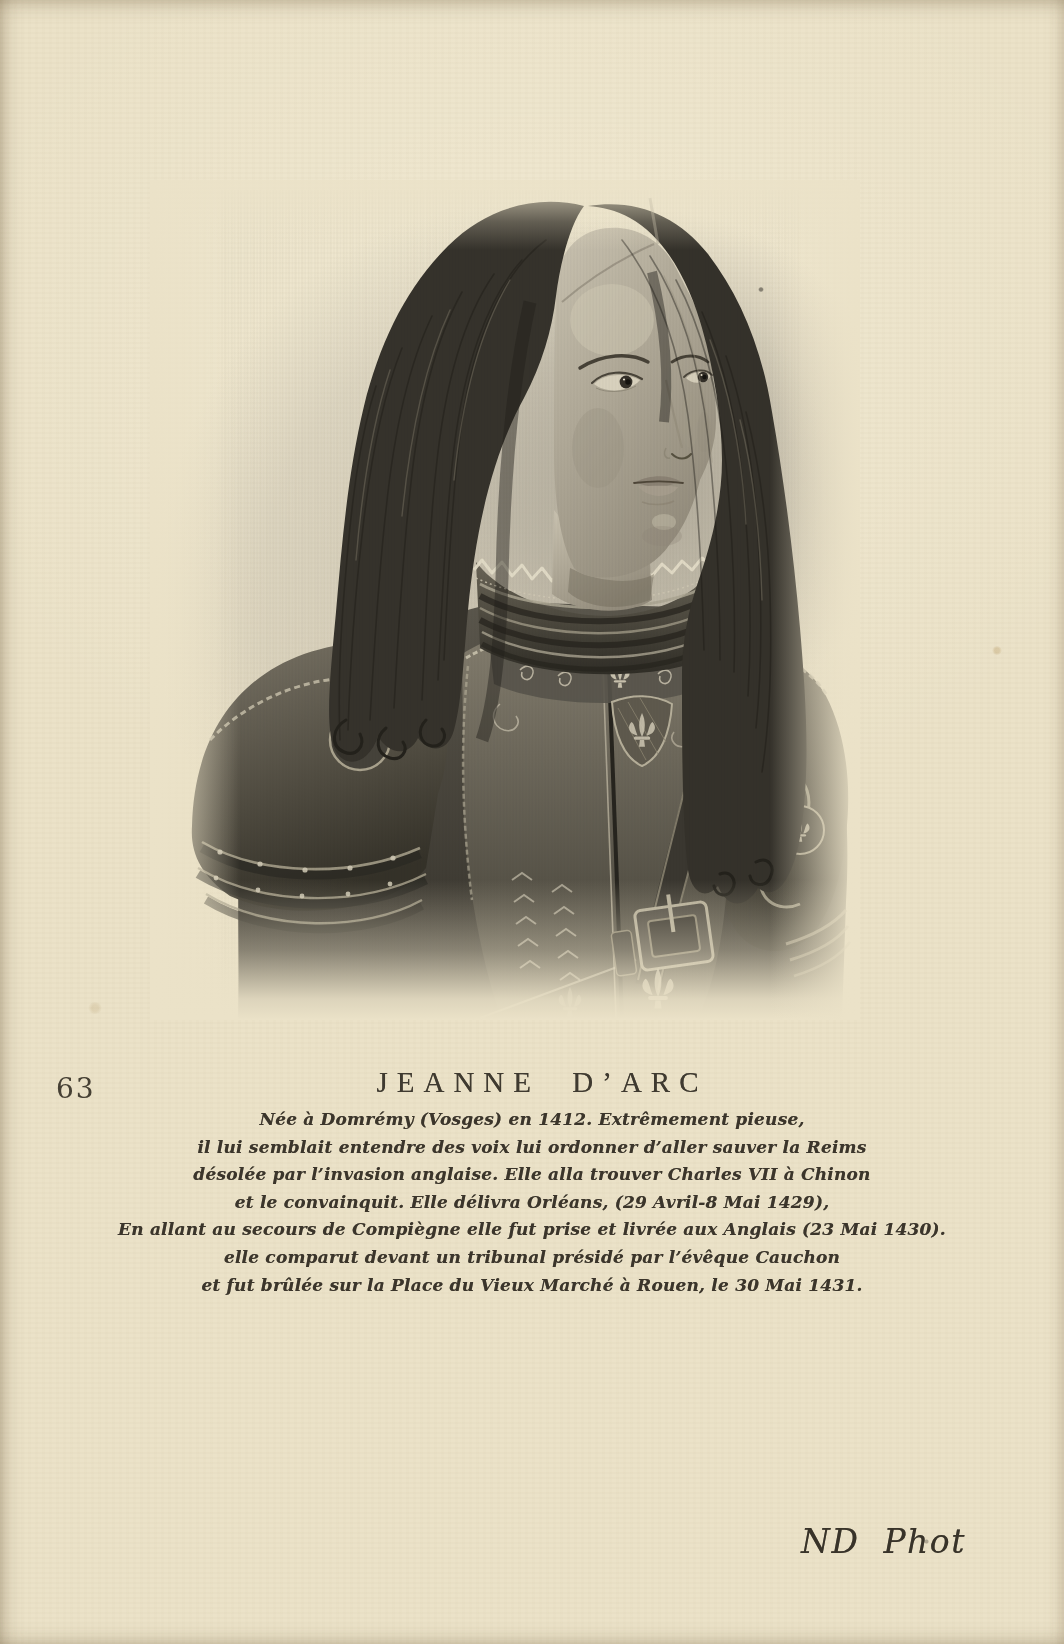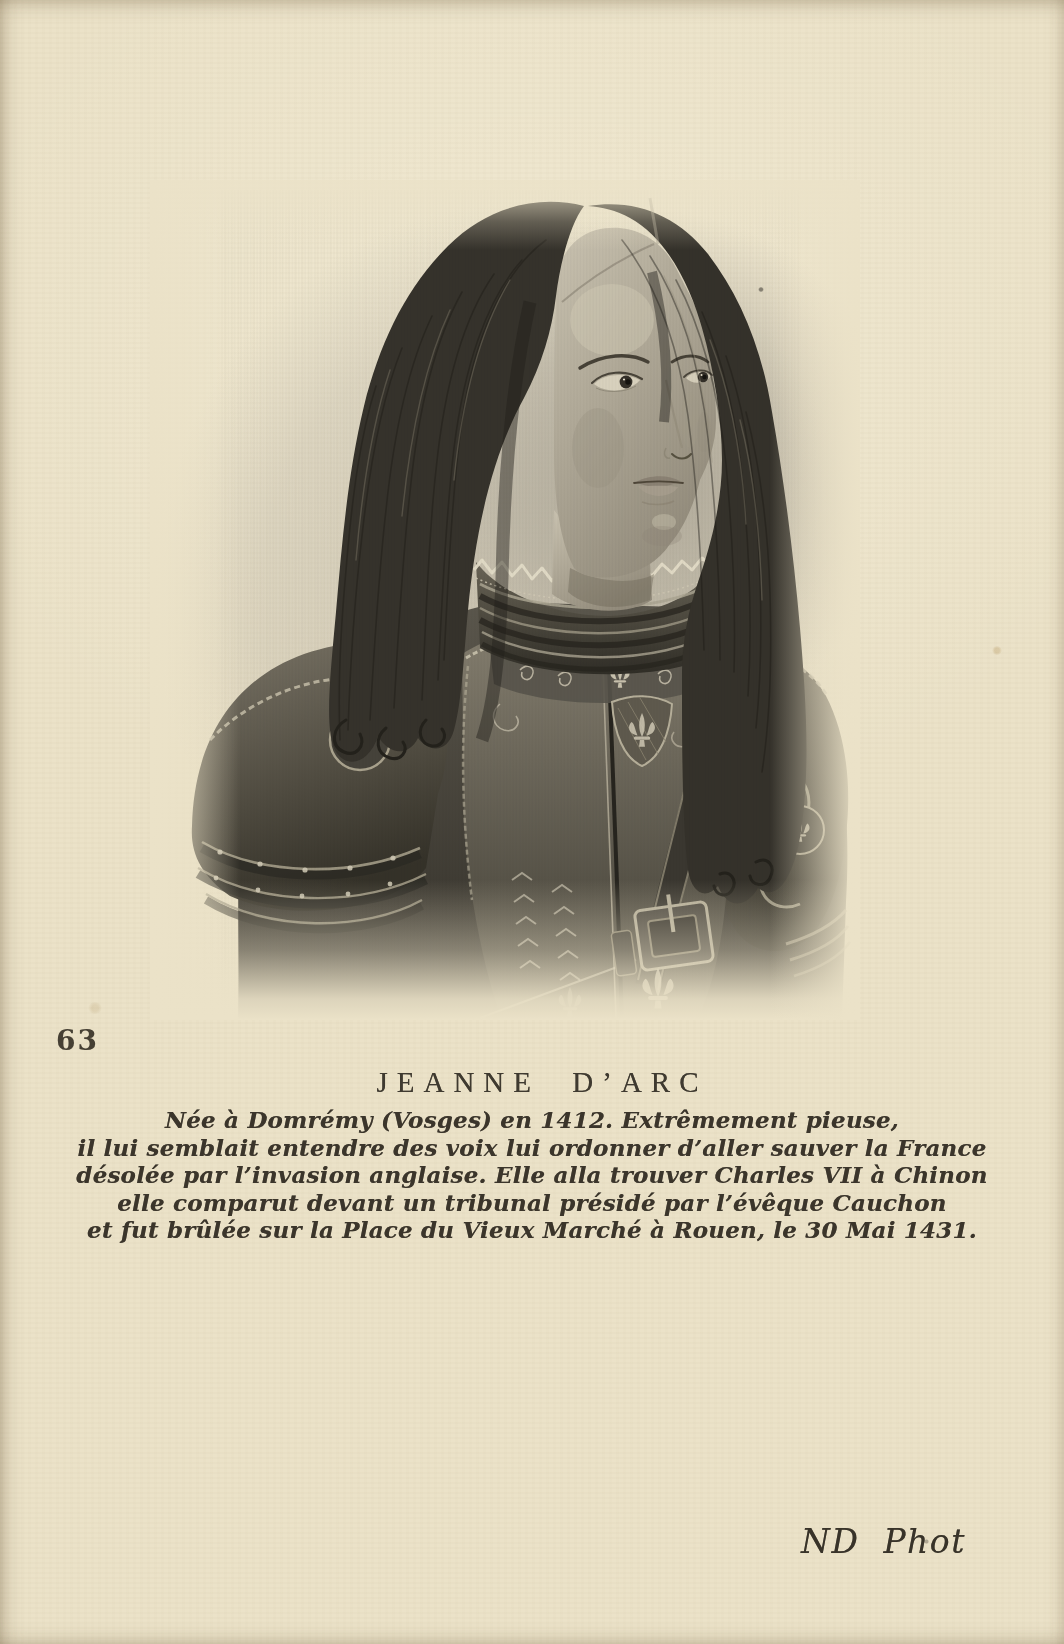--- a/index.html
+++ b/index.html
@@ -19,36 +19,36 @@
   .postcard::after{
     content:"";position:absolute;inset:0;pointer-events:none;
     box-shadow:
       inset 14px 0 22px -14px rgba(90,70,40,.40),
       inset -12px 0 20px -14px rgba(90,70,40,.28),
       inset 0 14px 22px -14px rgba(90,70,40,.33),
       inset 0 -14px 22px -14px rgba(90,70,40,.26);
   }
   .portrait{position:absolute;left:150px;top:180px;width:710px;height:840px;}
   .number{
-    position:absolute;left:56px;top:1024px;
-    font-size:28px;letter-spacing:2px;color:#464034;font-weight:bold;
+    position:absolute;left:56px;top:1072px;
+    font-size:28px;letter-spacing:2px;color:#464034;
   }
   .title{
     position:absolute;left:0;right:0;top:1066px;margin:0;
     text-align:center;font-weight:400;
     font-family:"Liberation Serif","DejaVu Serif",serif;
     font-size:29px;letter-spacing:9px;word-spacing:16px;
     color:var(--title-ink,#3f3a30);
     text-shadow:0 0 .6px rgba(63,58,48,.75);
     transform:translateX(10px);
   }
   .caption{
     position:absolute;left:28px;right:28px;top:1106px;
     text-align:center;font-style:italic;font-weight:600;
-    font-size:23px;line-height:27.6px;letter-spacing:.2px;
+    font-size:17px;line-height:27.6px;letter-spacing:.2px;
     color:var(--ink,#3b352b);
     text-shadow:0 0 .5px rgba(59,53,43,.6);
   }
   .credit{
     position:absolute;right:98px;top:1522px;
     font-style:italic;font-size:33px;font-weight:500;
     letter-spacing:1.5px;word-spacing:12px;color:#383329;
     text-shadow:0 0 .5px rgba(56,51,41,.6);
   }
   .speck{position:absolute;border-radius:50%;pointer-events:none;}
@@ -337,19 +337,21 @@
 
   <div class="speck s1"></div>
   <div class="speck s2"></div>
   <div class="speck s3"></div>
   <div class="speck s4"></div>
 
   <div class="number">63</div>
   <h1 class="title">JEANNE D’ARC</h1>
   <div class="caption">
     <div class="cap-line">Née à Domrémy (Vosges) en 1412. Extrêmement pieuse,</div>
-    <div class="cap-line">il lui semblait entendre des voix lui ordonner d’aller sauver la France</div>
+    <div class="cap-line">il lui semblait entendre des voix lui ordonner d’aller sauver la Reims</div>
     <div class="cap-line">désolée par l’invasion anglaise. Elle alla trouver Charles VII à Chinon</div>
+    <div class="cap-line">et le convainquit. Elle délivra Orléans, (29 Avril-8 Mai 1429),</div>
+    <div class="cap-line">En allant au secours de Compiègne elle fut prise et livrée aux Anglais (23 Mai 1430).</div>
     <div class="cap-line">elle comparut devant un tribunal présidé par l’évêque Cauchon</div>
     <div class="cap-line">et fut brûlée sur la Place du Vieux Marché à Rouen, le 30 Mai 1431.</div>
   </div>
   <div class="credit">ND Phot</div>
 </div>
 
 </body></html>

